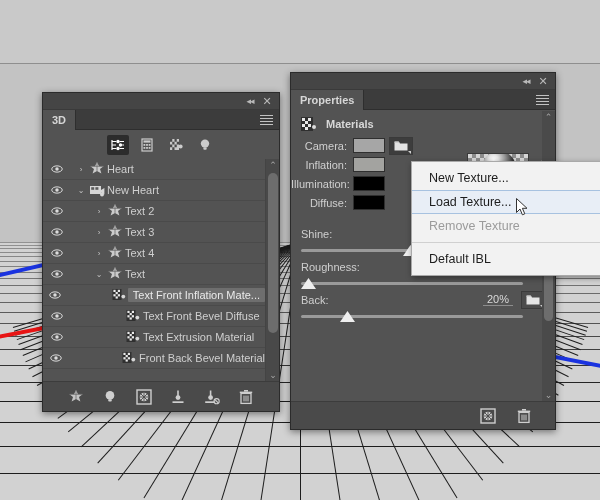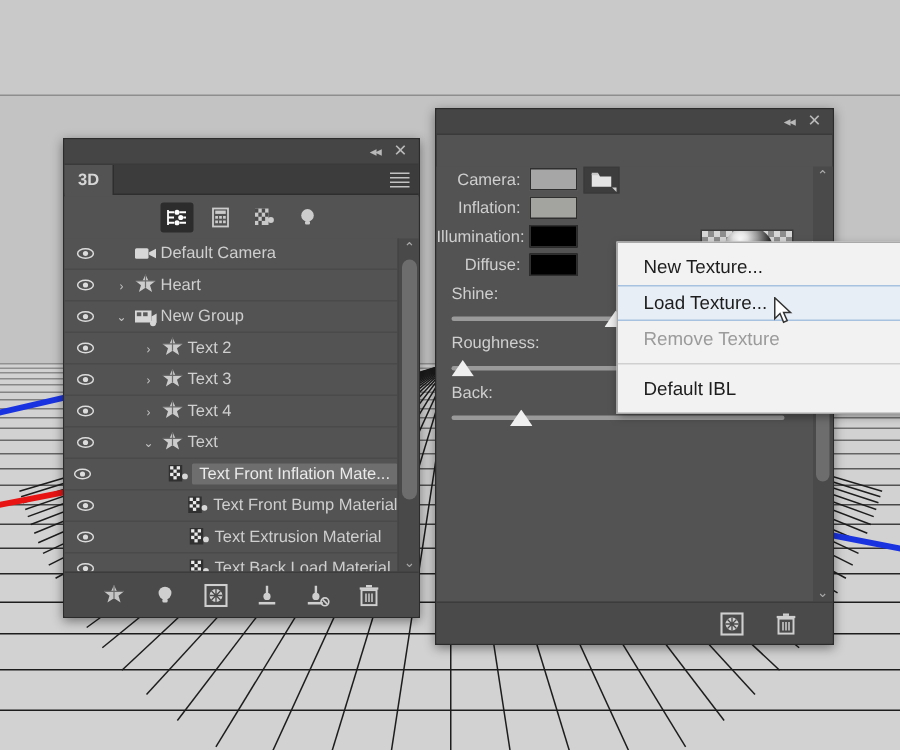--- a/index.html
+++ b/index.html
@@ -327,37 +327,20 @@
 
     <div id="scenelist">
         <div class="srow ">
       <span class="eye">
             <svg width="16" height="12" viewBox="0 0 16 16">
               <ellipse cx="8" cy="8" rx="7" ry="4.2" fill="none" stroke="#dcdcdc" stroke-width="1.3"></ellipse>
                 <circle cx="8" cy="8" r="2.3" fill="#dcdcdc"></circle>
             </svg>
           </span>
       <span style="width:4px"></span>
-      <span class="twisty"></span>
-      <span class="sicon">
-            <svg width="16" height="16" viewBox="0 0 16 16">
-              <rect x="1" y="4.5" width="9" height="7" rx="1" fill="#d7d7d7"></rect>
-                <path d="M10.4 7.2 L15 4.8 L15 11.2 L10.4 8.8 Z" fill="#d7d7d7"></path>
-            </svg>
-          </span>
-      <span class="lbl">Default Camera</span>
-    </div>
-        <div class="srow ">
-      <span class="eye">
-            <svg width="16" height="12" viewBox="0 0 16 16">
-              <ellipse cx="8" cy="8" rx="7" ry="4.2" fill="none" stroke="#dcdcdc" stroke-width="1.3"></ellipse>
-                <circle cx="8" cy="8" r="2.3" fill="#dcdcdc"></circle>
-            </svg>
-          </span>
-      <span style="width:4px"></span>
       <span class="twisty">›</span>
       <span class="sicon">
             <svg width="16" height="16" viewBox="0 0 16 16">
               <path d="M8 1 L10 5.3 L14.6 5.3 L11 8.1 L12.4 12.6 L8 9.9 L3.6 12.6 L5 8.1 L1.4 5.3 L6 5.3 Z" fill="#d7d7d7" opacity=".92"></path>
                 <path d="M8 1 L8 9.9 M1.4 5.3 L14.6 5.3" stroke="#6a6a6a" stroke-width=".8"></path>
             </svg>
           </span>
       <span class="lbl">Heart</span>
     </div>
         <div class="srow ">
@@ -371,21 +354,21 @@
       <span class="twisty">⌄</span>
       <span class="sicon">
             <svg width="16" height="16" viewBox="0 0 16 16">
               <rect x="1" y="4" width="11" height="8" fill="#d7d7d7"></rect>
                 <rect x="2.2" y="5.2" width="3" height="2.6" fill="#5a5a5a"></rect>
                 <rect x="6.4" y="5.2" width="3" height="2.6" fill="#5a5a5a"></rect>
                 <path d="M12 8 L15.4 6 L15.4 12.4 L12 10.6 Z" fill="#d7d7d7"></path>
                 <circle cx="13" cy="12.5" r="2" fill="#d7d7d7"></circle>
             </svg>
           </span>
-      <span class="lbl">New Group</span>
+      <span class="lbl">New Heart</span>
     </div>
         <div class="srow ">
       <span class="eye">
             <svg width="16" height="12" viewBox="0 0 16 16">
               <ellipse cx="8" cy="8" rx="7" ry="4.2" fill="none" stroke="#dcdcdc" stroke-width="1.3"></ellipse>
                 <circle cx="8" cy="8" r="2.3" fill="#dcdcdc"></circle>
             </svg>
           </span>
       <span style="width:22px"></span>
       <span class="twisty">›</span>
@@ -489,21 +472,21 @@
                   <rect x="2.4" y="2.8" width="2.2" height="2.2"></rect>
                 <rect x="6.8" y="2.8" width="2.2" height="2.2"></rect>
                   <rect x="4.6" y="5" width="2.2" height="2.2"></rect>
                 <rect x="2.4" y="7.2" width="2.2" height="2.2"></rect>
                   <rect x="6.8" y="7.2" width="2.2" height="2.2"></rect>
                 <rect x="4.6" y="9.4" width="2.2" height="2.2"></rect>
                 </g>
                 <circle cx="12.3" cy="9.6" r="1.9" fill="#d7d7d7"></circle>
             </svg>
           </span>
-      <span class="lbl">Text Front Bump Material</span>
+      <span class="lbl">Text Front Bevel Diffuse</span>
     </div>
         <div class="srow ">
       <span class="eye">
             <svg width="16" height="12" viewBox="0 0 16 16">
               <ellipse cx="8" cy="8" rx="7" ry="4.2" fill="none" stroke="#dcdcdc" stroke-width="1.3"></ellipse>
                 <circle cx="8" cy="8" r="2.3" fill="#dcdcdc"></circle>
             </svg>
           </span>
       <span style="width:40px"></span>
       <span class="twisty"></span>
@@ -539,21 +522,21 @@
                   <rect x="2.4" y="2.8" width="2.2" height="2.2"></rect>
                 <rect x="6.8" y="2.8" width="2.2" height="2.2"></rect>
                   <rect x="4.6" y="5" width="2.2" height="2.2"></rect>
                 <rect x="2.4" y="7.2" width="2.2" height="2.2"></rect>
                   <rect x="6.8" y="7.2" width="2.2" height="2.2"></rect>
                 <rect x="4.6" y="9.4" width="2.2" height="2.2"></rect>
                 </g>
                 <circle cx="12.3" cy="9.6" r="1.9" fill="#d7d7d7"></circle>
             </svg>
           </span>
-      <span class="lbl">Text Back Load Material</span>
+      <span class="lbl">Front Back Bevel Material</span>
     </div>
       </div>
 
     <div id="listscroll">
       <div class="chev" style="top:0">⌃</div>
       <div id="listthumb" style="top: 14px; height: 160px;"></div>
       <div class="chev" style="bottom:0">⌄</div>
     </div>
 
     <div id="p3d-bottom">
@@ -603,22 +586,48 @@
       </div>
   </div>
 </div>
 
 <div class="panel" id="panelprops">
   <div class="panel-titlebar">
     <div class="tb-btn collapse-ico">◂◂</div>
     <div class="tb-btn close-ico">✕</div>
   </div>
 
+  <div class="tabrow">
+    <div class="tab">Properties</div>
+    <div class="hamburger">
+      <i></i>
+        <i></i>
+        <i></i>
+        <i></i>
+    </div>
+  </div>
 
   <div id="pp-body">
+    <div id="pp-head">
+      <span>
+        <svg width="18" height="18" viewBox="0 0 18 18">
+          <rect x="2" y="2" width="12" height="14" fill="#2f2f2f"></rect>
+          <g fill="#e9e9e9">
+            <rect x="3" y="3" width="3" height="3"></rect>
+              <rect x="9" y="3" width="3" height="3"></rect>
+            <rect x="6" y="6" width="3" height="3"></rect>
+              <rect x="3" y="9" width="3" height="3"></rect>
+            <rect x="9" y="9" width="3" height="3"></rect>
+              <rect x="6" y="12" width="3" height="3"></rect>
+          </g>
+          <circle cx="15" cy="12" r="2" fill="#dcdcdc"></circle>
+        </svg>
+      </span>
+      <span class="ptitle">Materials</span>
+    </div>
 
     <div id="colorrows">
         <div class="prow">
        <span class="plab">Camera:</span>
        <span class="swatch" style="background:#a6a6a6"></span>
        <span class="folderbtn dark">
              <svg width="16" height="16" viewBox="0 0 16 16">
               <path d="M1.5 4 L6 4 L7 5.6 L14.5 5.6 L14.5 12.5 L1.5 12.5 Z" fill="#e4e4e4"></path>
                 <path d="M1.5 3.2 L5.6 3.2 L6.6 4.8 L1.5 4.8 Z" fill="#c9c9c9"></path>
             </svg>
@@ -641,21 +650,21 @@
 
      </div>
       </div>
 
     <div id="matpreview">
       <div class="checker"></div>
       <div class="sphere"></div>
     </div>
     <div id="pp-upchev">⌃</div>
 
-    <div id="sliders" class="slidergroup" style="margin-top: 2px;">
+    <div id="sliders" class="slidergroup" style="margin-top: 14px;">
         <div>
       <div class="sl-head">
         <span class="sl-name">Shine:</span>
         <span class="sl-val"></span>
         <span class="folderbtn">
           <svg width="16" height="16" viewBox="0 0 16 16">
                 <path d="M1.5 4 L6 4 L7 5.6 L14.5 5.6 L14.5 12.5 L1.5 12.5 Z" fill="#e4e4e4"></path>
                 <path d="M1.5 3.2 L5.6 3.2 L6.6 4.8 L1.5 4.8 Z" fill="#c9c9c9"></path>
               </svg>
               <span class="tri"></span>

